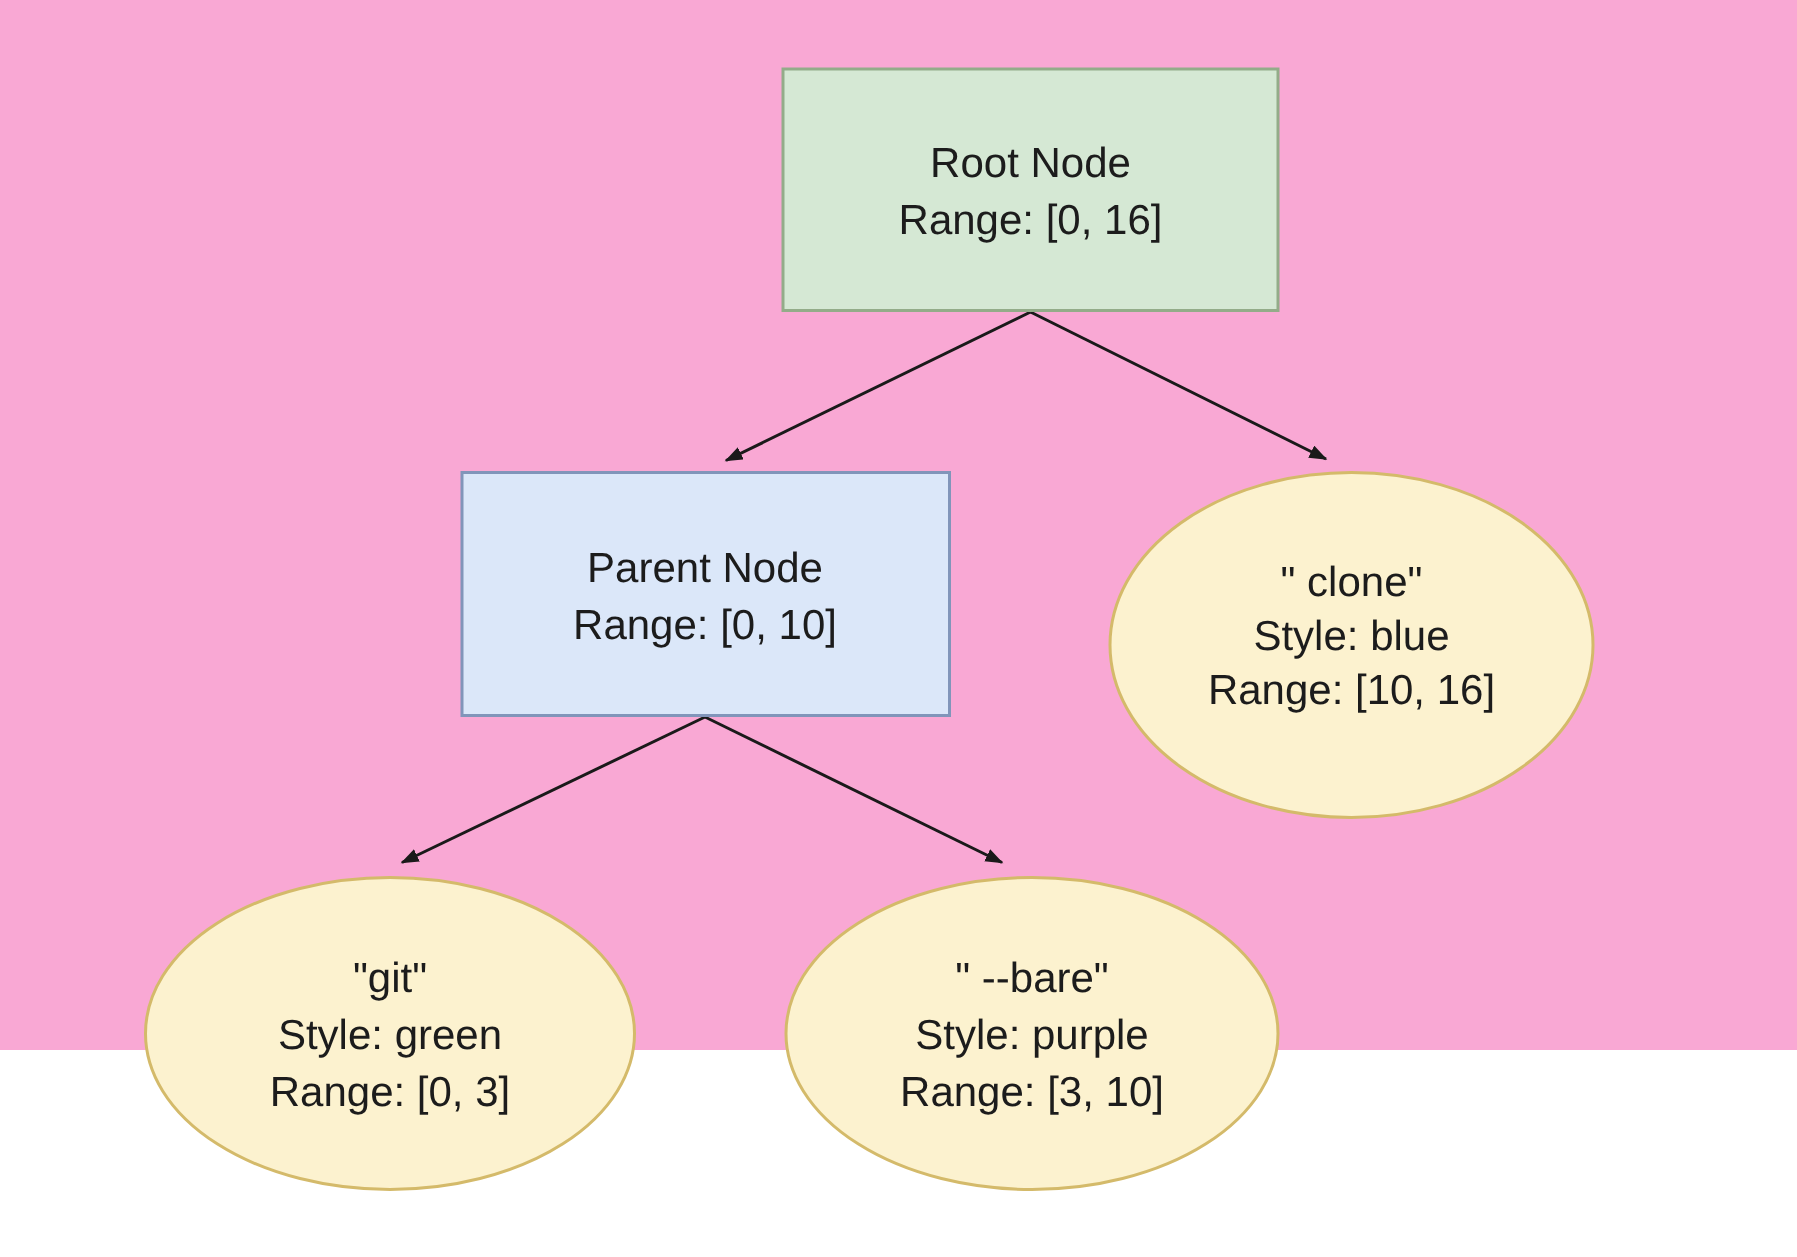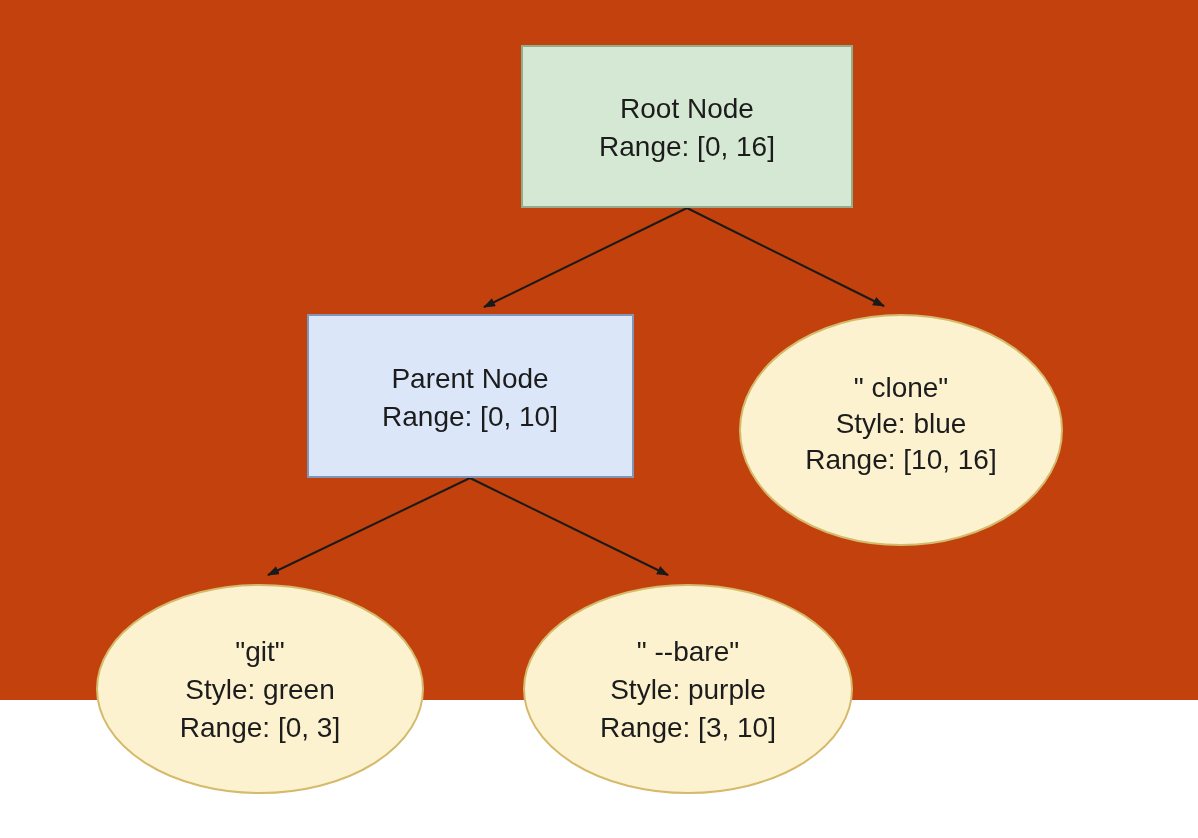--- a/index.html
+++ b/index.html
@@ -8,21 +8,21 @@
     width: 1198px;
     height: 838px;
     background: #ffffff;
     overflow: hidden;
     font-family: "Liberation Sans", sans-serif;
   }
   .stage {
     position: relative;
     width: 1198px;
     height: 700px;
-    background: #c2410c;
+    background: #f9a8d4;
   }
   svg text {
     font-family: "Liberation Sans", sans-serif;
     font-size: 28px;
     fill: #1c1c1c;
   }
   svg .edge {
     stroke: #1a1a1a;
     stroke-width: 2;
     fill: none;

